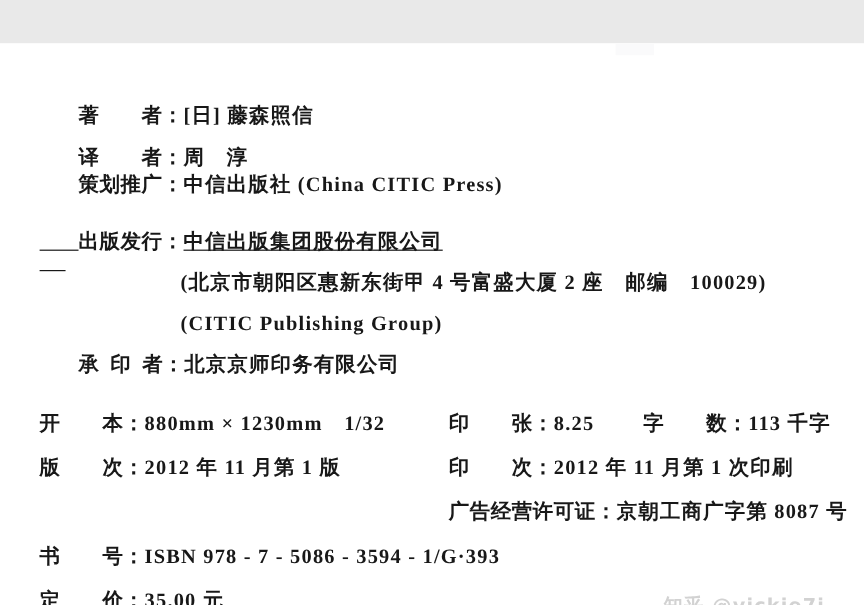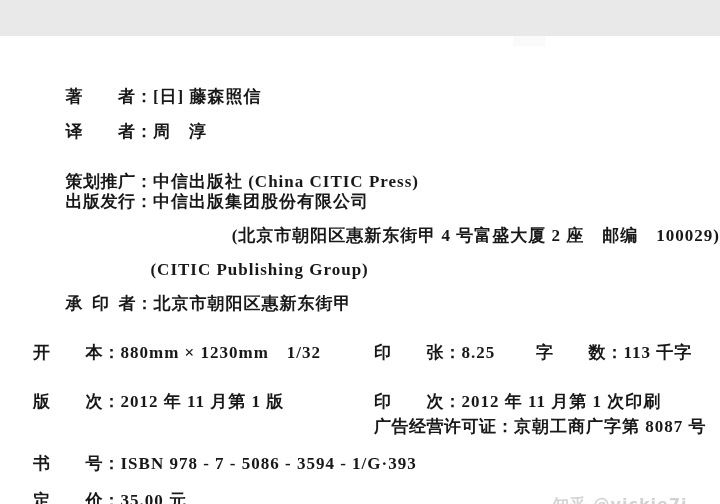--- a/index.html
+++ b/index.html
@@ -60,28 +60,28 @@
     position: absolute;
     left: 513px;
     top: 0;
     width: 32px;
     height: 10px;
     background: #fafafb;
   }
   
   .r0  { top: 35px; }
   .r1  { top: 70px; }
-  .r2  { top: 120px; }
-  .r3  { top: 140px; }
-  .r4  { top: 174px; text-align: right; }
+  .r2  { top: 92px; }
+  .r3  { top: 140px; text-decoration: underline; }
+  .r4  { top: 174px; }
   .r5  { top: 208px; }
   .r6  { top: 242px; }
   
   .s0  { top: 308px; text-align: center; }
-  .s1  { top: 357px; }
+  .s1  { top: 345px; }
   .s2  { top: 382px; }
   .s3  { top: 419px; }
   .s4  { top: 456px; }
 </style>
 </head>
 <body>
 
 <div class="page">
 
   <div class="scan-artifact"></div>
@@ -106,21 +106,21 @@
 
     <div class="row r4">
       <span class="lab"></span><span class="val">(北京市朝阳区惠新东街甲 4 号富盛大厦 2 座　邮编　100029)</span>
     </div>
 
     <div class="row r5">
       <span class="lab"></span><span class="val">(CITIC Publishing Group)</span>
     </div>
 
     <div class="row r6">
-      <span class="lab">承 印 者：</span><span class="val">北京市朝阳区惠新东街甲</span>
+      <span class="lab">承 印 者：</span><span class="val">北京京师印务有限公司</span>
     </div>
 
   </div>
 
   <div>
 
     <div class="row s0">
       <span class="cell c1"><span class="lab">开　　本：</span><span class="val">880mm × 1230mm　1/32</span></span>
       <span class="cell c2"><span class="lab">印　　张：</span><span class="val">8.25</span></span>
       <span class="cell c3"><span class="lab">字　　数：</span><span class="val">113 千字</span></span>

